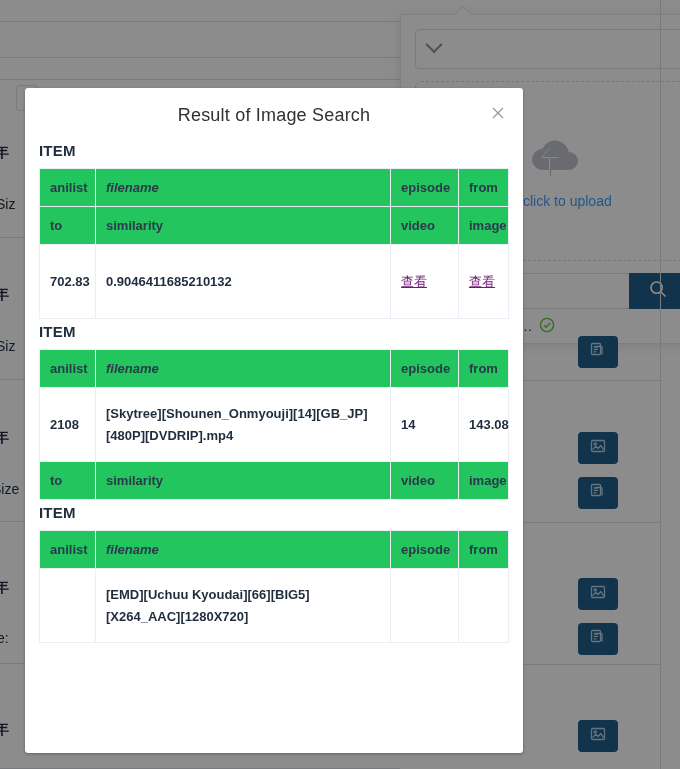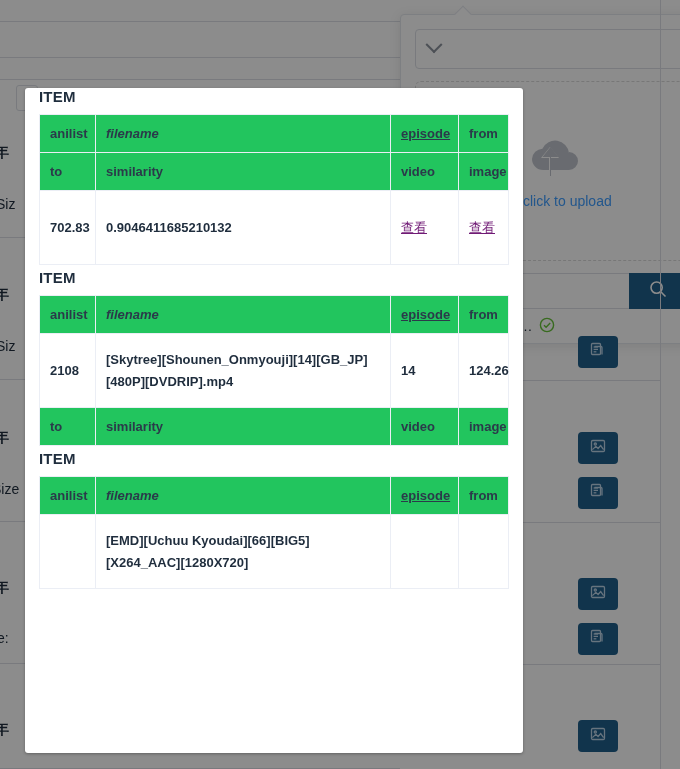--- a/index.html
+++ b/index.html
@@ -210,21 +210,21 @@
     font-size: 13px;
   }
   table.res td {
     background: #fff;
     font-weight: 700;
     height: 74px;
     line-height: 22px;
   }
   .col-a { width: 56px; }
   .col-b { width: auto; font-style: italic; }
-  .col-c { width: 68px; text-decoration: underline; }
+  .col-c { width: 68px; }
   .col-d { width: 50px; }
   a.view {
     color: #701a75; text-decoration: underline;
     font-weight: 400;
     font-family: "DejaVu Sans", sans-serif;
     font-size: 13px;
   }
   .fname { word-break: break-word; }
 </style>
 </head>
@@ -355,20 +355,29 @@
     </div>
 
     <div class="hr-div" style="top:380px;"></div>
     <div class="hr-div" style="top:522px;"></div>
     <div class="hr-div" style="top:664px;"></div>
   </div>
 
   <div class="backdrop"></div>
 
   <div class="modal">
+    <div class="modal-header">
+      <div class="modal-title">Result of Image Search</div>
+      <div class="modal-close">
+        <svg width="14" height="14" viewBox="0 0 14 14" stroke="currentColor" stroke-width="1.1">
+          <line x1="2" y1="2" x2="12" y2="12"></line>
+            <line x1="12" y1="2" x2="2" y2="12"></line>
+        </svg>
+      </div>
+    </div>
 
     <div class="modal-body">
 
       <div class="item-block">
         <div class="item-label">ITEM</div>
         <table class="res">
           <tbody>
               <tr>
             <th class="col-a">anilist</th>
             <th class="col-b">filename</th>
@@ -398,21 +407,21 @@
               <tr>
             <th class="col-a">anilist</th>
             <th class="col-b">filename</th>
             <th class="col-c">episode</th>
             <th class="col-d">from</th>
           </tr>
           <tr>
             <td>2108</td>
             <td class="fname">[Skytree][Shounen_Onmyouji][14][GB_JP][480P][DVDRIP].mp4</td>
             <td>14</td>
-            <td>124.26</td>
+            <td>143.08</td>
           </tr>
           <tr>
             <th>to</th>
             <th>similarity</th>
             <th>video</th>
             <th>image</th>
           </tr>
         </tbody>
           </table>
       </div>

